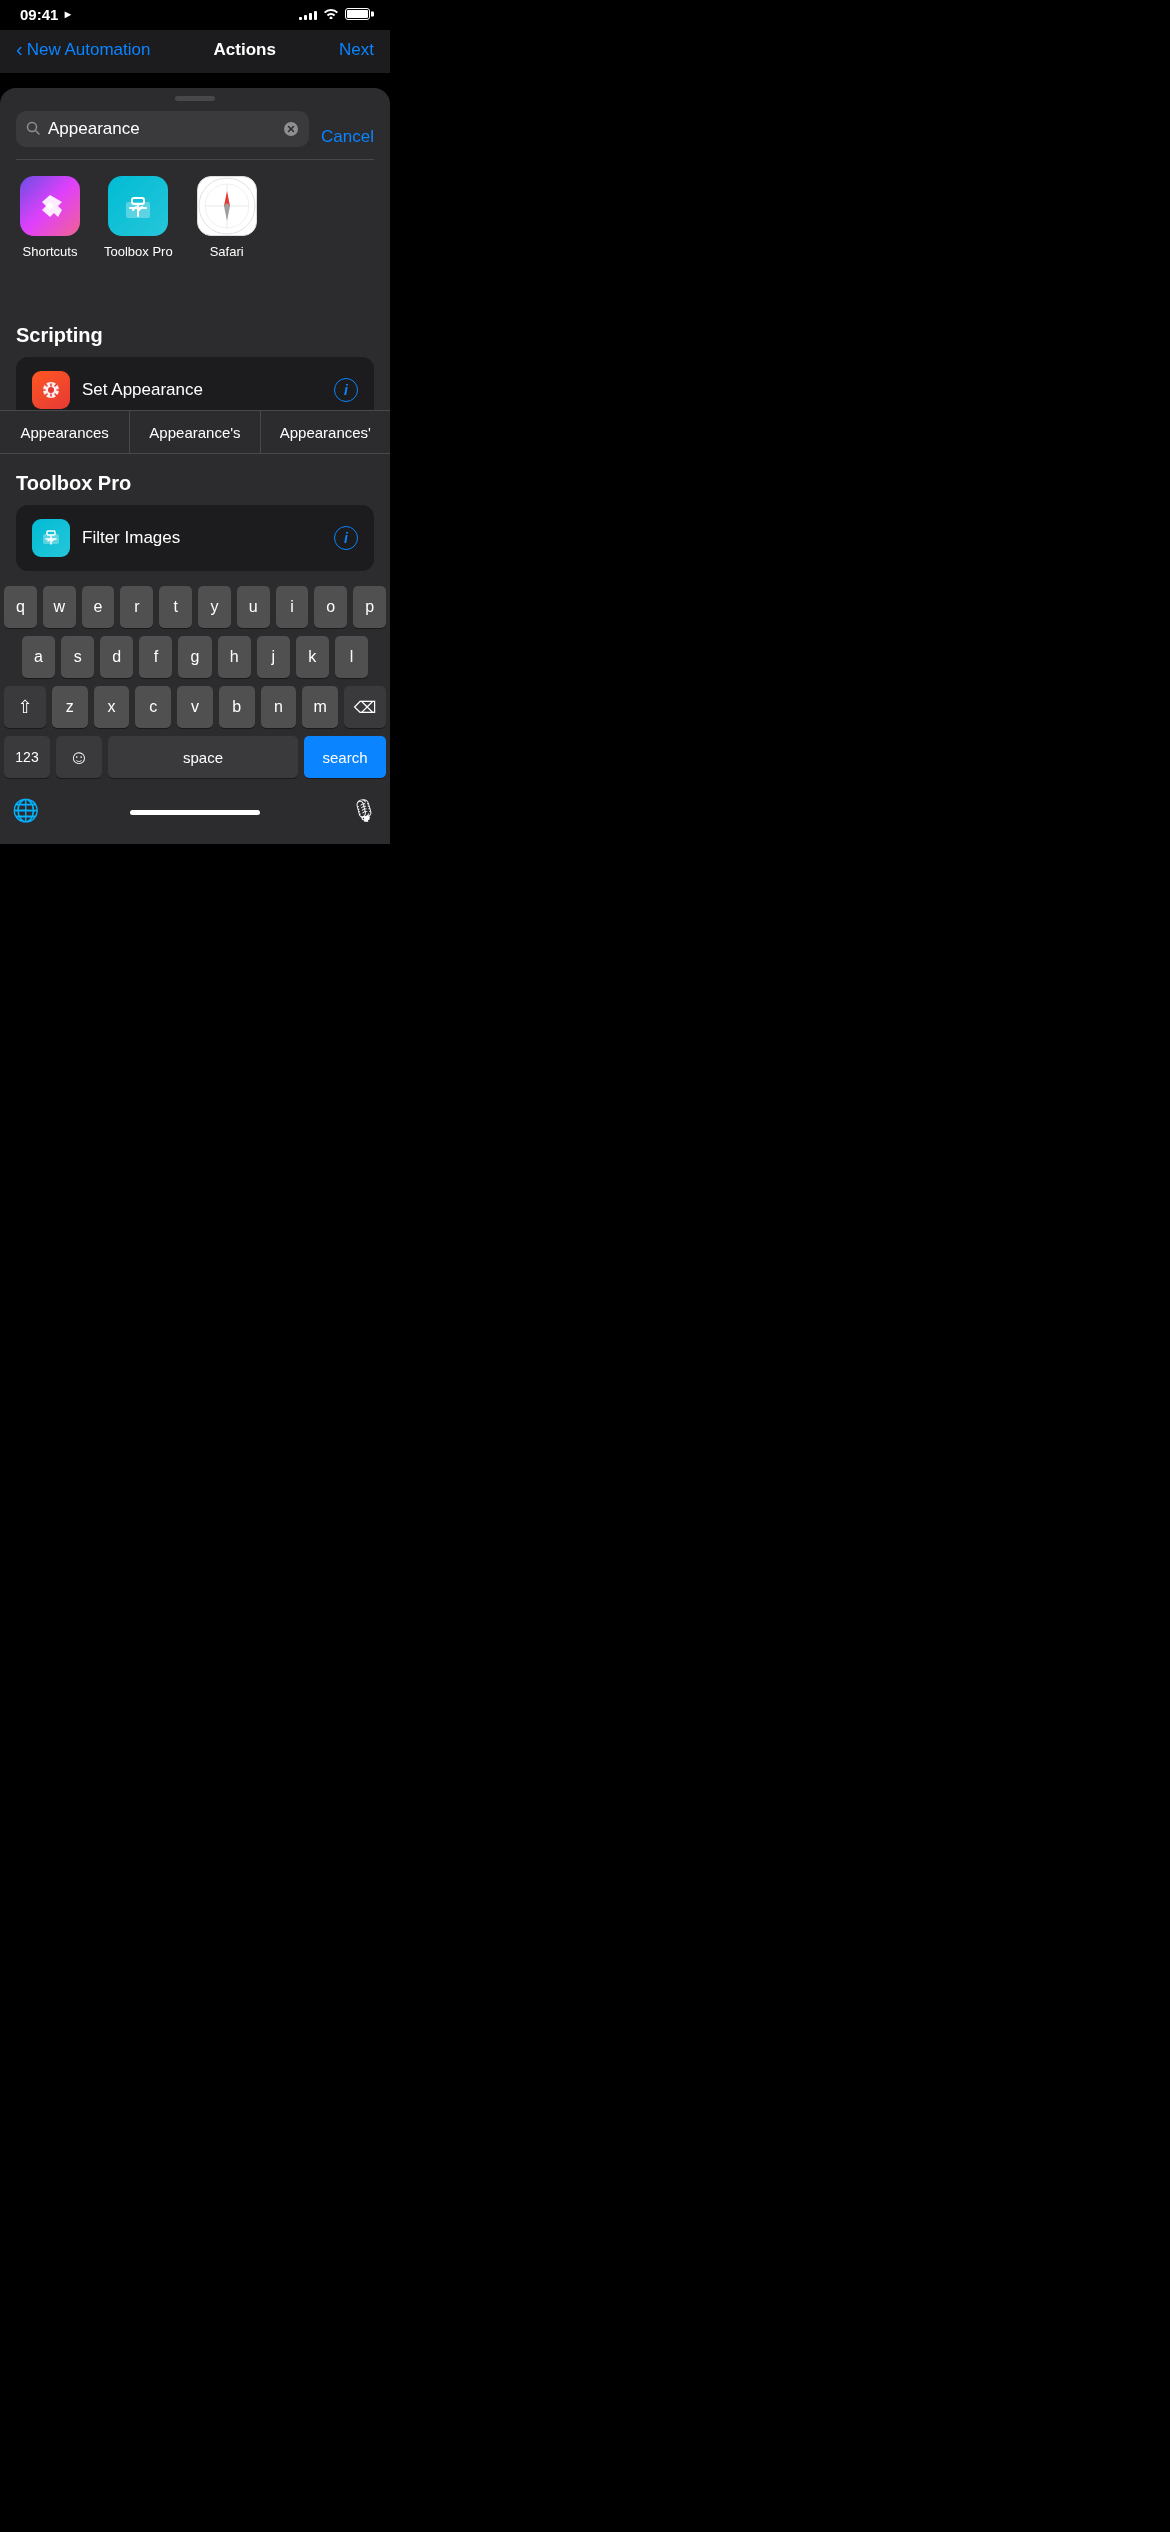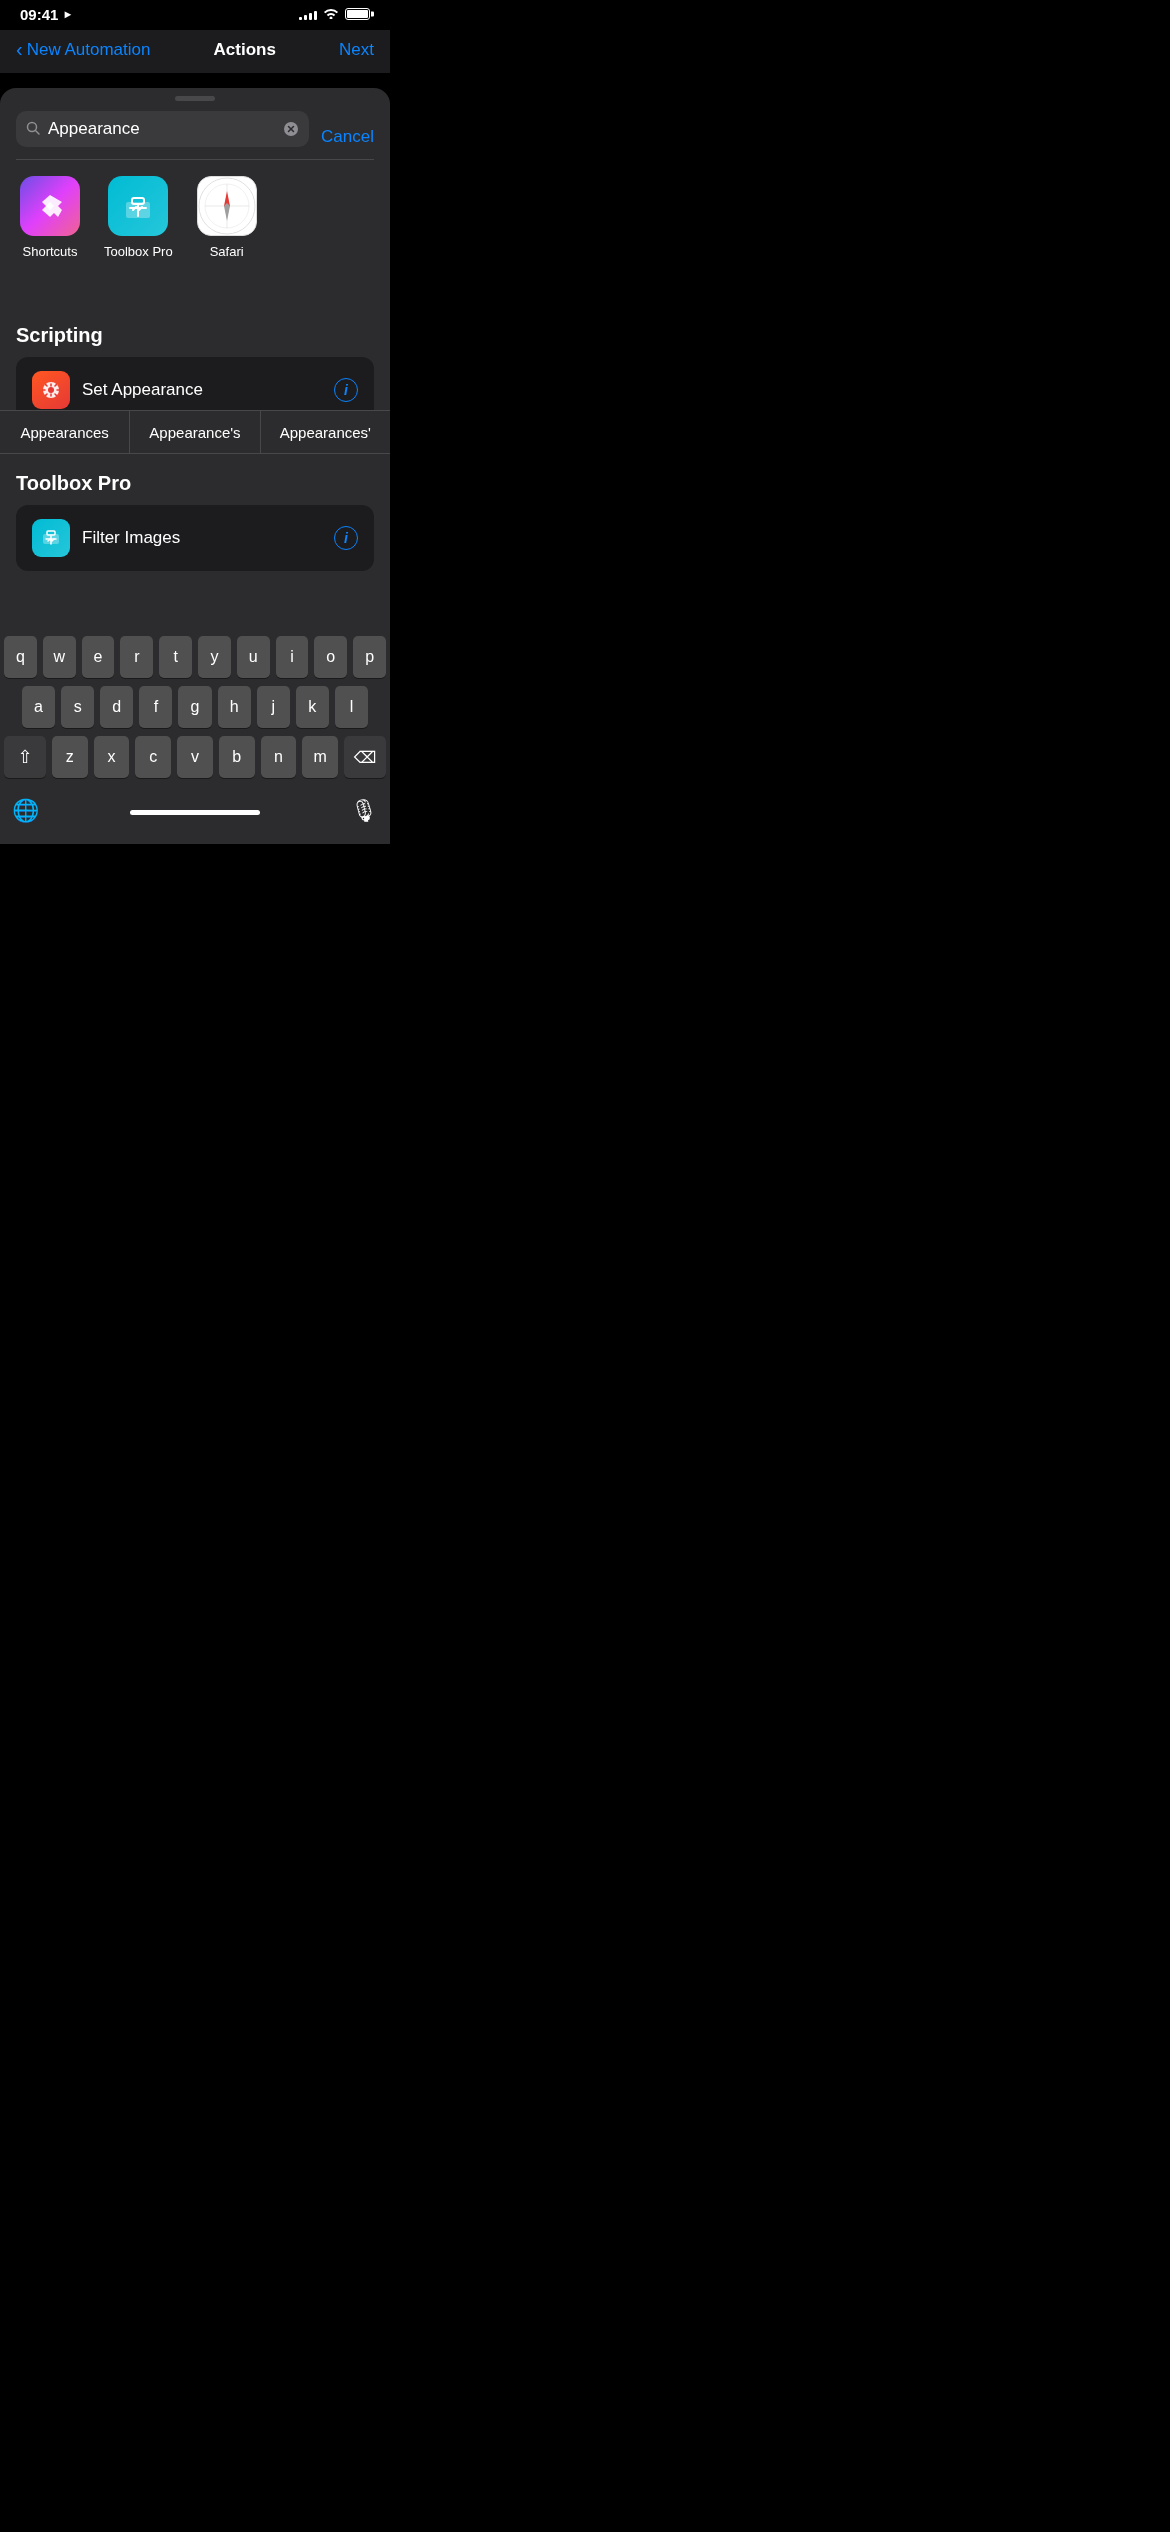--- a/index.html
+++ b/index.html
@@ -540,19 +540,25 @@
     <div class="key">z</div>
     <div class="key">x</div>
     <div class="key">c</div>
     <div class="key">v</div>
     <div class="key">b</div>
     <div class="key">n</div>
     <div class="key">m</div>
     <div class="key key-delete key-wide" style="font-size:16px;">⌫</div>
   </div>
 
+  <div class="key-row" style="align-items:center;">
+    <div class="key key-123" style="max-width:46px; min-width:42px; font-size:14px;">123</div>
+    <div class="key key-emoji" style="max-width:46px; min-width:42px; font-size:20px;">☺</div>
+    <div class="key key-space">space</div>
+    <div class="key key-search">search</div>
+  </div>
 
   <div class="bottom-row">
     <span class="key-globe">🌐</span>
     <div class="home-indicator"></div>
     <span class="key-mic">🎙</span>
   </div>
 </div>
 
 </body></html>

